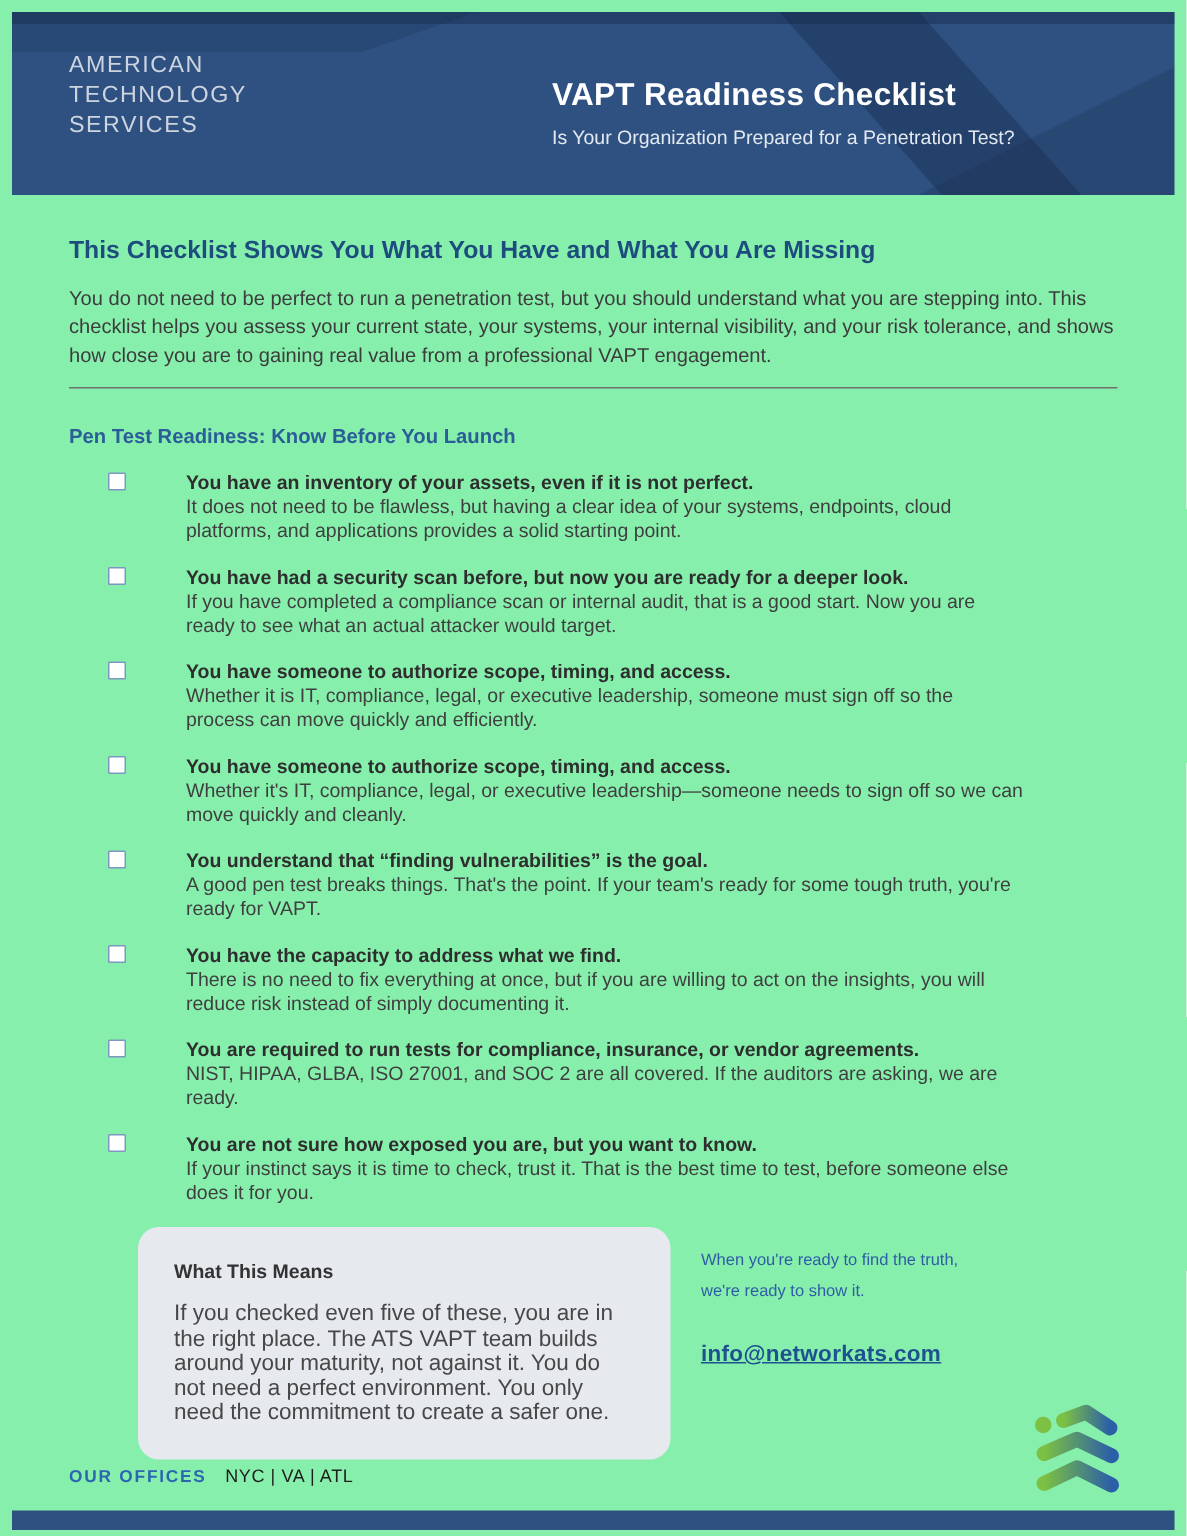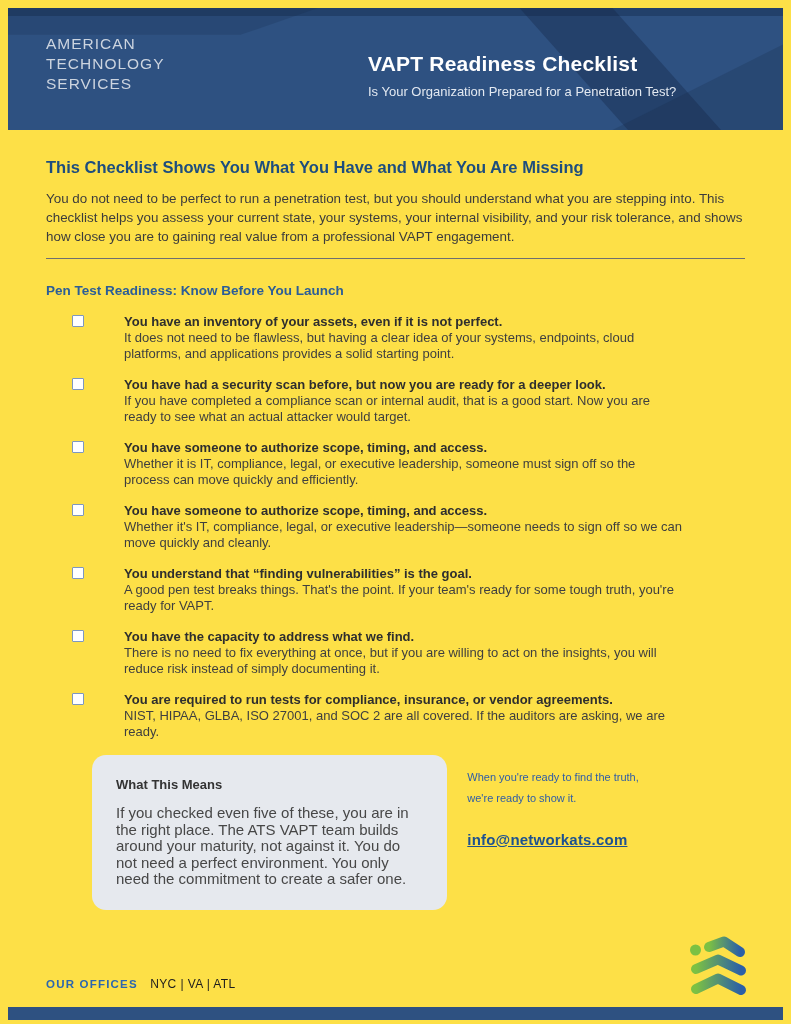--- a/index.html
+++ b/index.html
@@ -1,18 +1,18 @@
 <!DOCTYPE html>
 <html><head>
 <meta charset="utf-8">
 <style>
   * { margin:0; padding:0; box-sizing:border-box; }
   html,body { background:#ffffff; }
   .page {
-    position:relative; width:791px; height:1024px; background:#fde047;
+    position:relative; width:791px; height:1024px; background:#86efac;
     font-family:"Liberation Sans", sans-serif; overflow:hidden;
   }
 
   
   .header {
     position:absolute; left:8px; right:8px; top:8px; height:122px;
     background:#2e5181; overflow:hidden;
   }
   .header .top-strip { position:absolute; left:0; top:0; right:0; height:8px; background:#22406a; }
   .header .shape-a {
@@ -151,20 +151,27 @@
   </div>
 
   <div class="check-item">
     <span class="checkbox"></span>
     <div class="check-text">
       <div class="check-title">You are required to run tests for compliance, insurance, or vendor agreements.</div>
       <div class="check-desc">NIST, HIPAA, GLBA, ISO 27001, and SOC 2 are all covered. If the auditors are asking, we are ready.</div>
     </div>
   </div>
 
+  <div class="check-item">
+    <span class="checkbox"></span>
+    <div class="check-text">
+      <div class="check-title">You are not sure how exposed you are, but you want to know.</div>
+      <div class="check-desc">If your instinct says it is time to check, trust it. That is the best time to test, before someone else does it for you.</div>
+    </div>
+  </div>
 </div>
 
     <div class="bottom">
       <div class="summary-box">
         <div class="summary-title">What This Means</div>
         <div class="summary-body">If you checked even five of these, you are in the right place. The ATS VAPT team builds around your maturity, not against it. You do not need a perfect environment. You only need the commitment to create a safer one.</div>
       </div>
       <div class="cta">
         <div class="cta-line">When you're ready to find the truth,</div>
         <div class="cta-line">we're ready to show it.</div>

